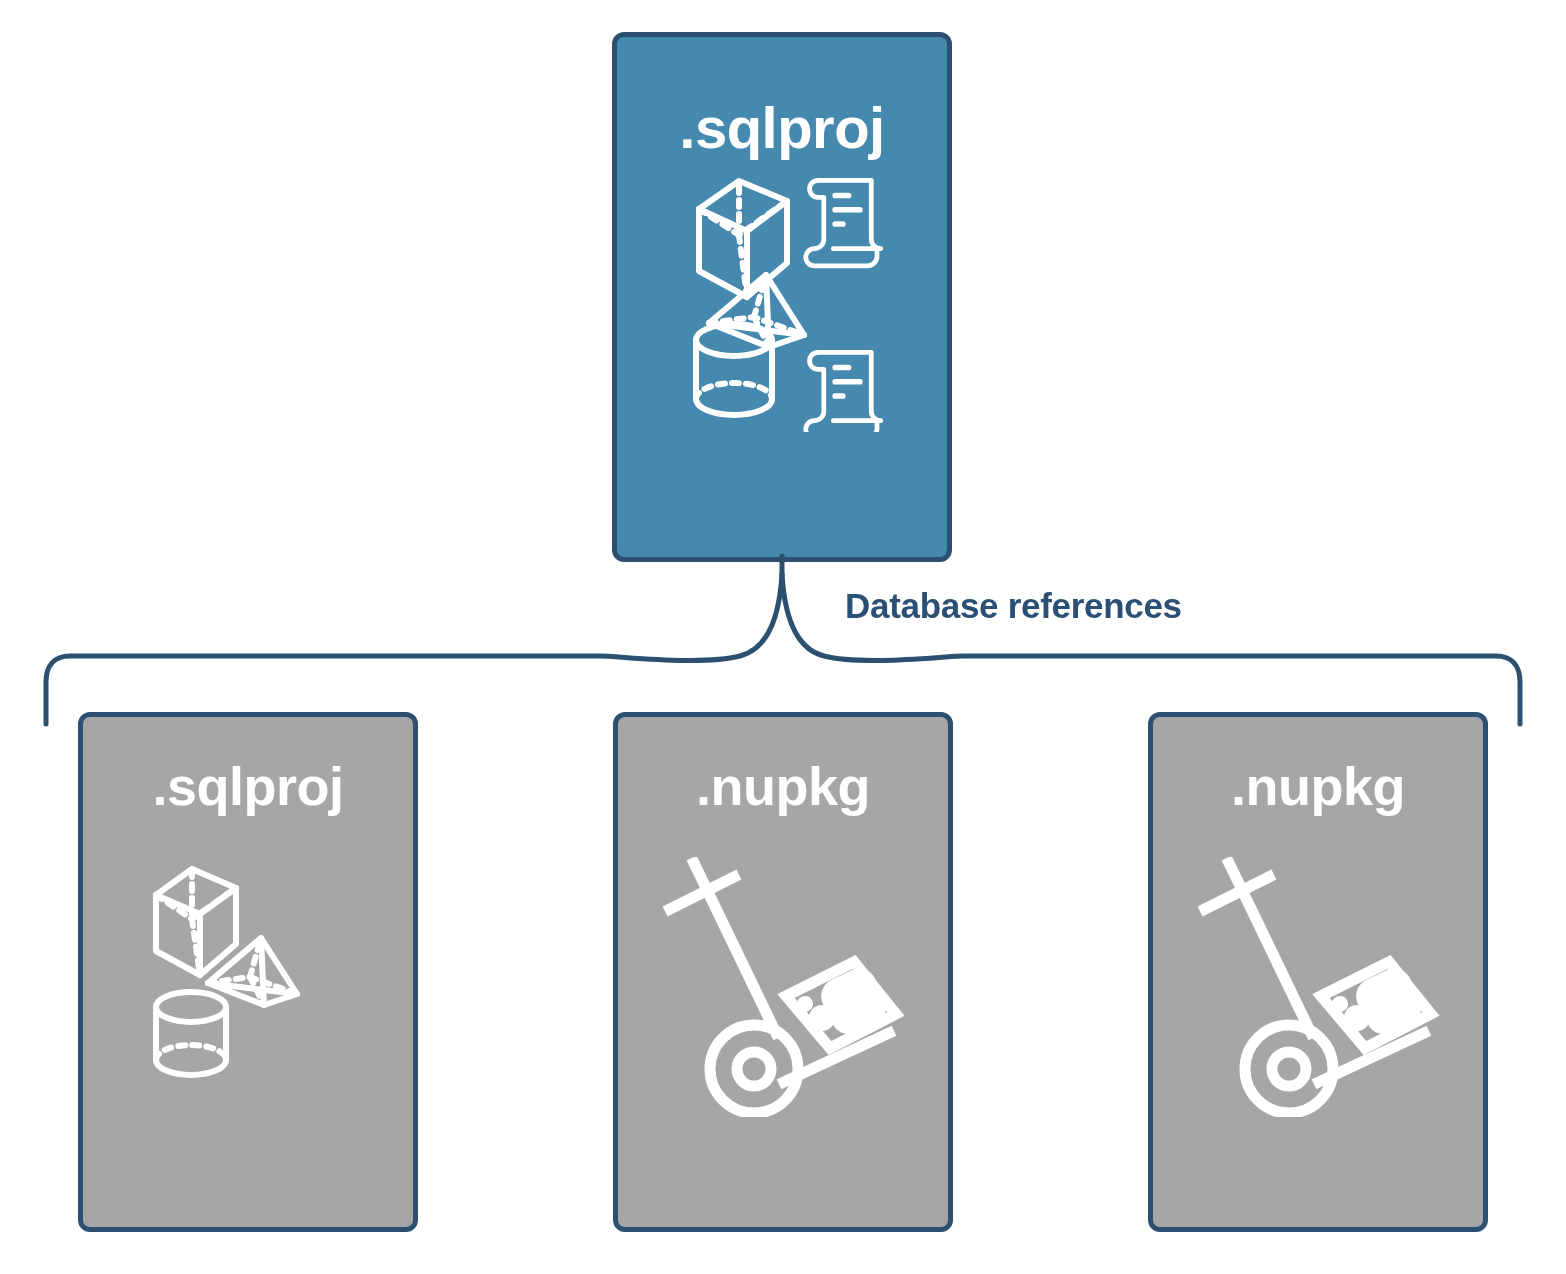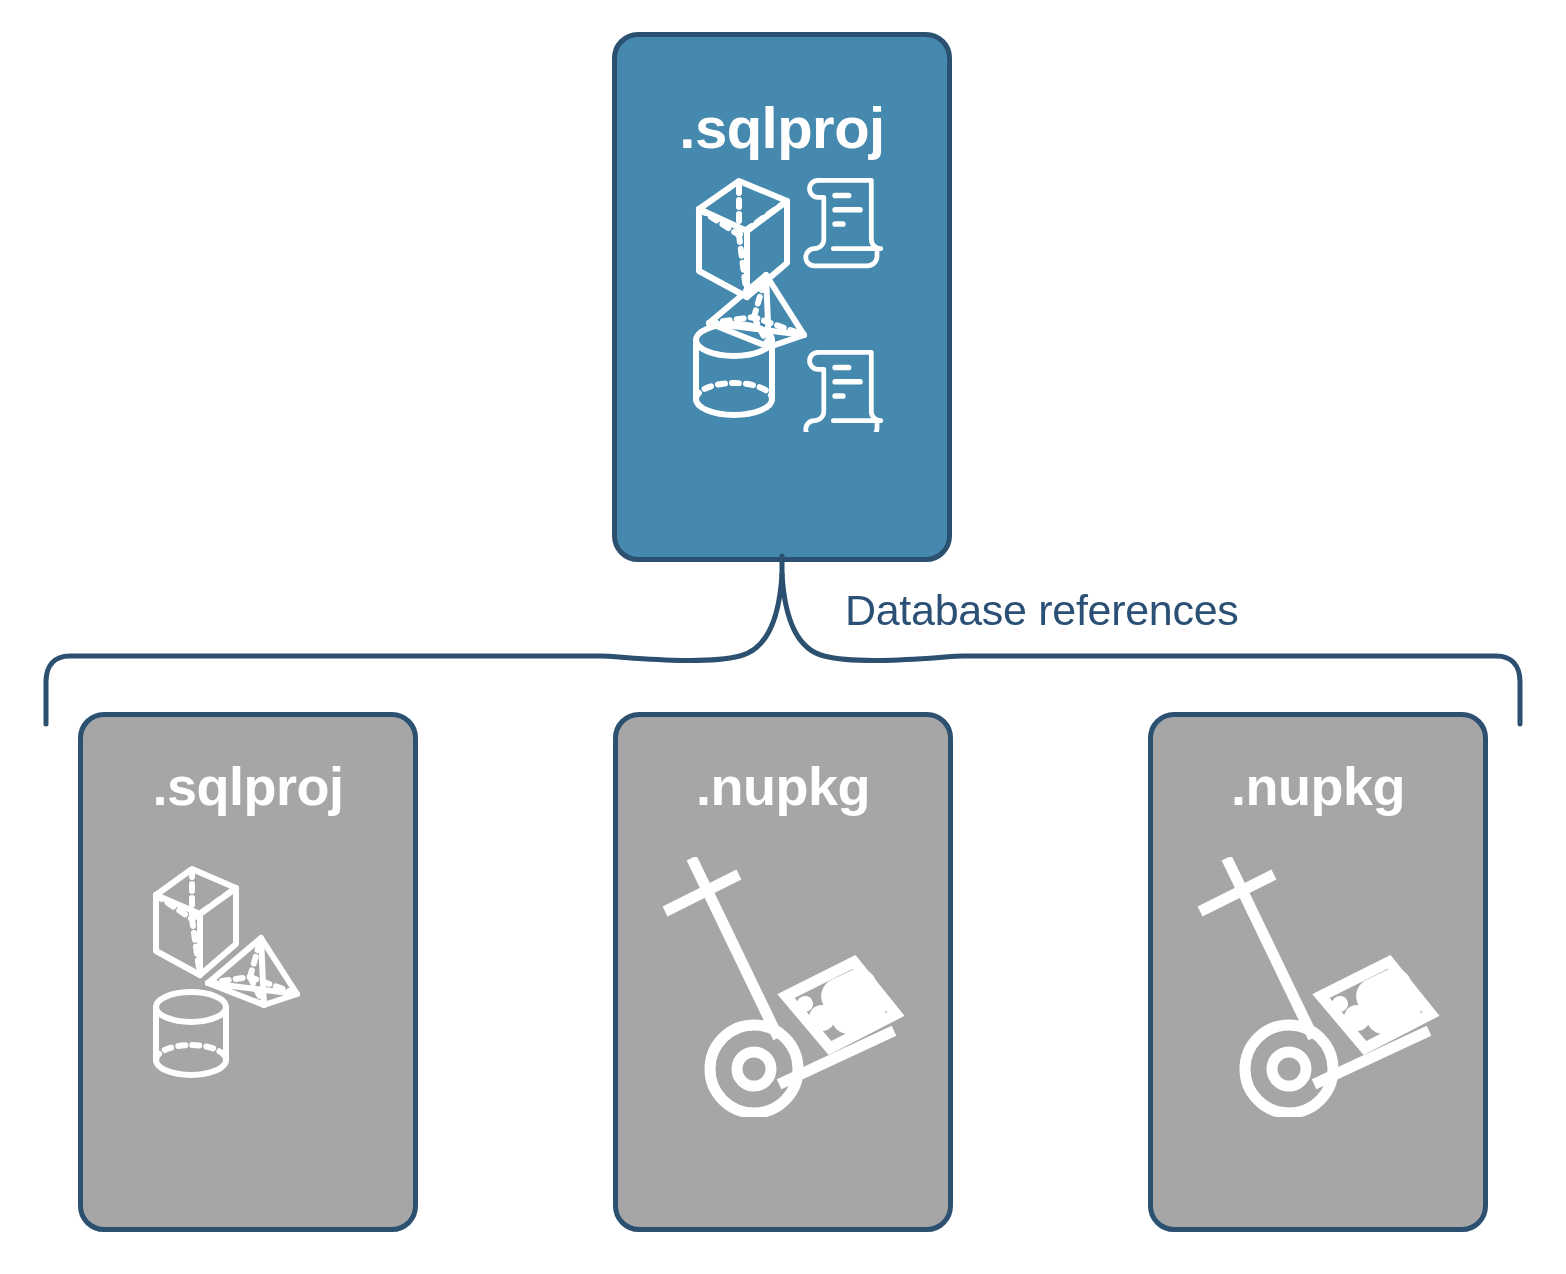--- a/index.html
+++ b/index.html
@@ -20,21 +20,21 @@
     left: 0; top: 0;
     width: 1566px;
     height: 1274px;
   }
 
   
   .node-box {
     position: absolute;
     box-sizing: border-box;
     border: 5px solid #2c5070;
-    border-radius: 26px;
+    border-radius: 12px;
   }
   .node-box.blue  { background: #4589ae; }
   .node-box.gray  { background: #a6a6a6; }
 
   .node-label {
     position: absolute;
     left: 0;
     width: 100%;
     text-align: center;
     color: #ffffff;
@@ -93,22 +93,22 @@
     height: 180px;
     overflow: visible;
   }
 
   
   #brace-label {
     position: absolute;
     left: 845px;
     top: 586px;
     color: #2b5075;
-    font-size: 43px;
-    font-weight: normal;
+    font-size: 35px;
+    font-weight: bold;
     letter-spacing: -0.3px;
     white-space: nowrap;
     user-select: none;
   }
 </style>
 </head>
 <body>
 
 <div id="stage">
 

